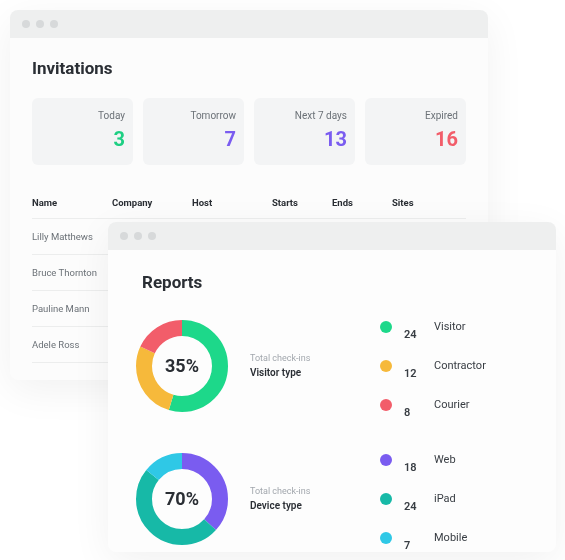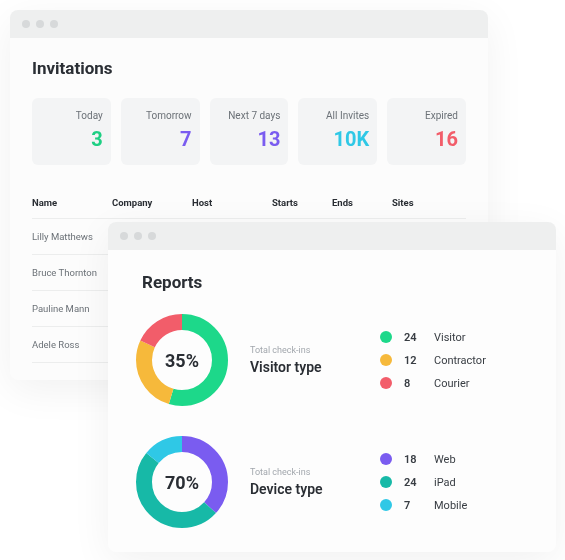--- a/index.html
+++ b/index.html
@@ -74,25 +74,25 @@
   }
   .donut-wrap { position: relative; width: 96px; height: 96px; }
   .donut-wrap svg { transform: rotate(-90deg); }
   .donut-label {
     position: absolute; inset: 0;
     display: flex; align-items: center; justify-content: center;
     font-size: 18px; font-weight: 700; color: #2a2e34;
   }
   .chart-meta { flex: 0 0 110px; }
   .meta-sub { font-size: 9px; color: #a2a7ad; margin-bottom: 4px; }
-  .meta-title { font-size: 14px; font-weight: 600; color: #2a2e34; }
+  .meta-title { font-size: 10px; font-weight: 600; color: #2a2e34; }
   .legend { display: flex; flex-direction: column; gap: 10px; }
   .legend-row { display: flex; align-items: center; gap: 12px; font-size: 11px; color: #383d43; }
   .legend-dot { width: 12px; height: 12px; border-radius: 50%; }
-  .legend-val { width: 18px; font-weight: 600; }
+  .legend-val { width: 18px; font-weight: 600; margin-top: 16px; }
 </style>
 </head>
 <body>
 
 <div class="window win-inv">
   <div class="titlebar">
     <div class="dot"></div>
     <div class="dot"></div>
     <div class="dot"></div>
   </div>
@@ -103,24 +103,20 @@
           <div class="stat-label">Today</div>
           <div class="stat-value" style="color:#1dcf83">3</div>
         </div>
         <div class="stat">
           <div class="stat-label">Tomorrow</div>
           <div class="stat-value" style="color:#7a5cf0">7</div>
         </div>
         <div class="stat">
           <div class="stat-label">Next 7 days</div>
           <div class="stat-value" style="color:#7a5cf0">13</div>
-        </div>
-        <div class="stat">
-          <div class="stat-label">All Invites</div>
-          <div class="stat-value" style="color:#2fc8e6">10K</div>
         </div>
         <div class="stat">
           <div class="stat-label">Expired</div>
           <div class="stat-value" style="color:#f25d6a">16</div>
         </div>
       </div>
     <div class="table">
       <div class="thead" id="thead">
           <span>Name</span>
           <span>Company</span>

